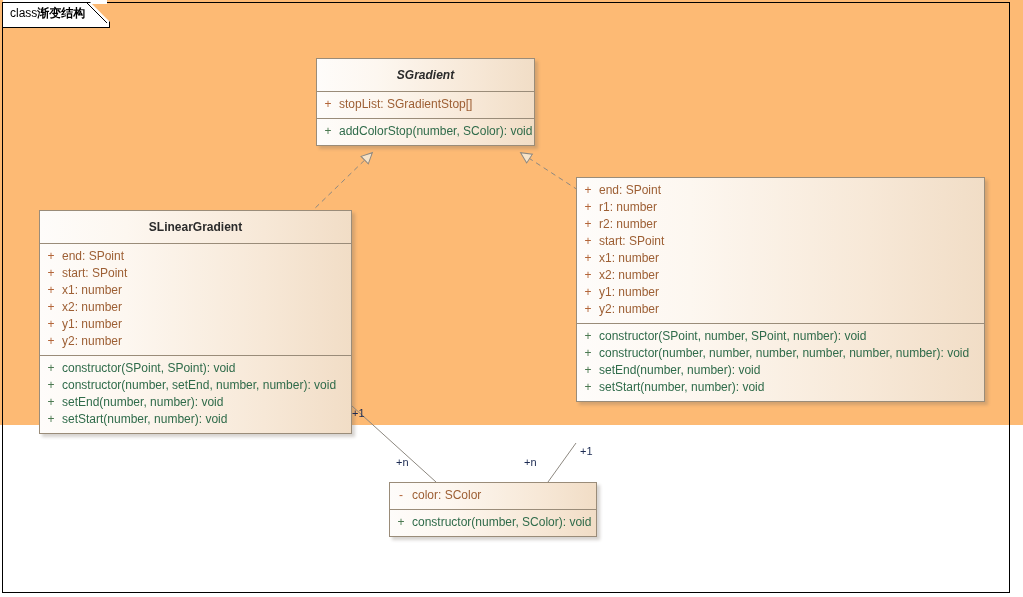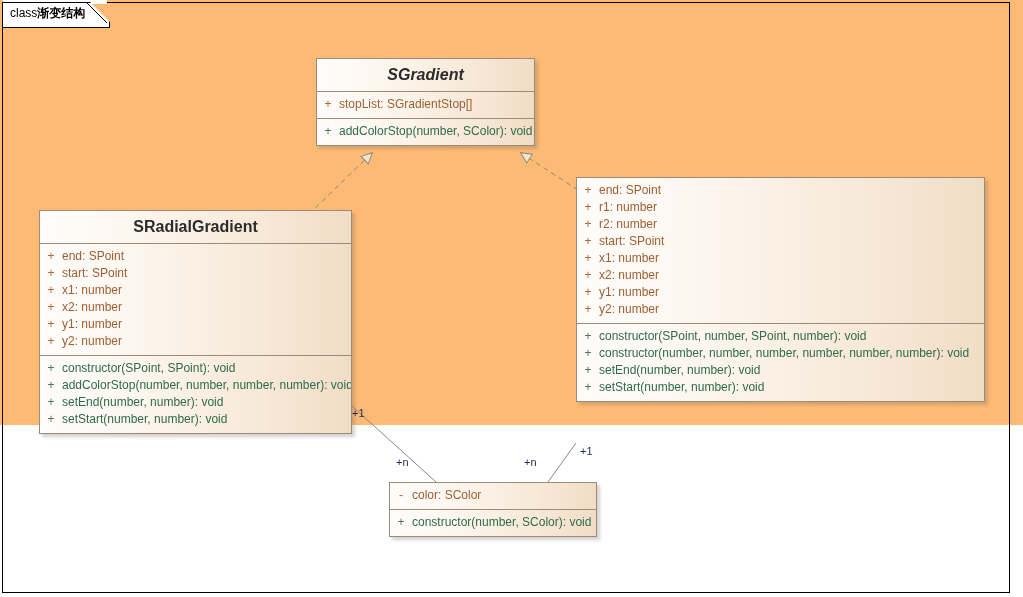--- a/index.html
+++ b/index.html
@@ -101,21 +101,21 @@
     background: linear-gradient(to right, #fefcfa 0%, #fdf7f0 28%, #f7e8d7 72%, #f1ddc6 100%);
     box-shadow: 3px 3px 3px rgba(120, 110, 100, 0.30);
     z-index: 2;
     overflow: hidden;
   }
 
   .uml-header {
     height: 32px;
     line-height: 32px;
     text-align: center;
-    font-size: 16px;
+    font-size: 12px;
     font-weight: bold;
     color: #2b2b2b;
     border-bottom: 1px solid #9a8c79;
     white-space: nowrap;
   }
   .uml-header.abstract {
     font-style: italic;
   }
 
   .uml-section {
@@ -219,21 +219,21 @@
     </div>
     <div class="uml-section">
       <div class="uml-row oper">
         <span class="uml-vis">+</span>
         <span class="uml-text">addColorStop(number, SColor): void</span>
       </div>
     </div>
   </div>
 
   <div class="uml-class" style="left:39px; top:210px; width:313px;">
-    <div class="uml-header">SRadialGradient</div>
+    <div class="uml-header">SLinearGradient</div>
     <div class="uml-section">
       <div class="uml-row attr">
         <span class="uml-vis">+</span>
         <span class="uml-text">end: SPoint</span>
       </div>
       <div class="uml-row attr">
         <span class="uml-vis">+</span>
         <span class="uml-text">start: SPoint</span>
       </div>
       <div class="uml-row attr">
@@ -253,21 +253,21 @@
         <span class="uml-text">y2: number</span>
       </div>
     </div>
     <div class="uml-section">
       <div class="uml-row oper">
         <span class="uml-vis">+</span>
         <span class="uml-text">constructor(SPoint, SPoint): void</span>
       </div>
       <div class="uml-row oper">
         <span class="uml-vis">+</span>
-        <span class="uml-text">addColorStop(number, number, number, number): void</span>
+        <span class="uml-text">constructor(number, setEnd, number, number): void</span>
       </div>
       <div class="uml-row oper">
         <span class="uml-vis">+</span>
         <span class="uml-text">setEnd(number, number): void</span>
       </div>
       <div class="uml-row oper">
         <span class="uml-vis">+</span>
         <span class="uml-text">setStart(number, number): void</span>
       </div>
     </div>

